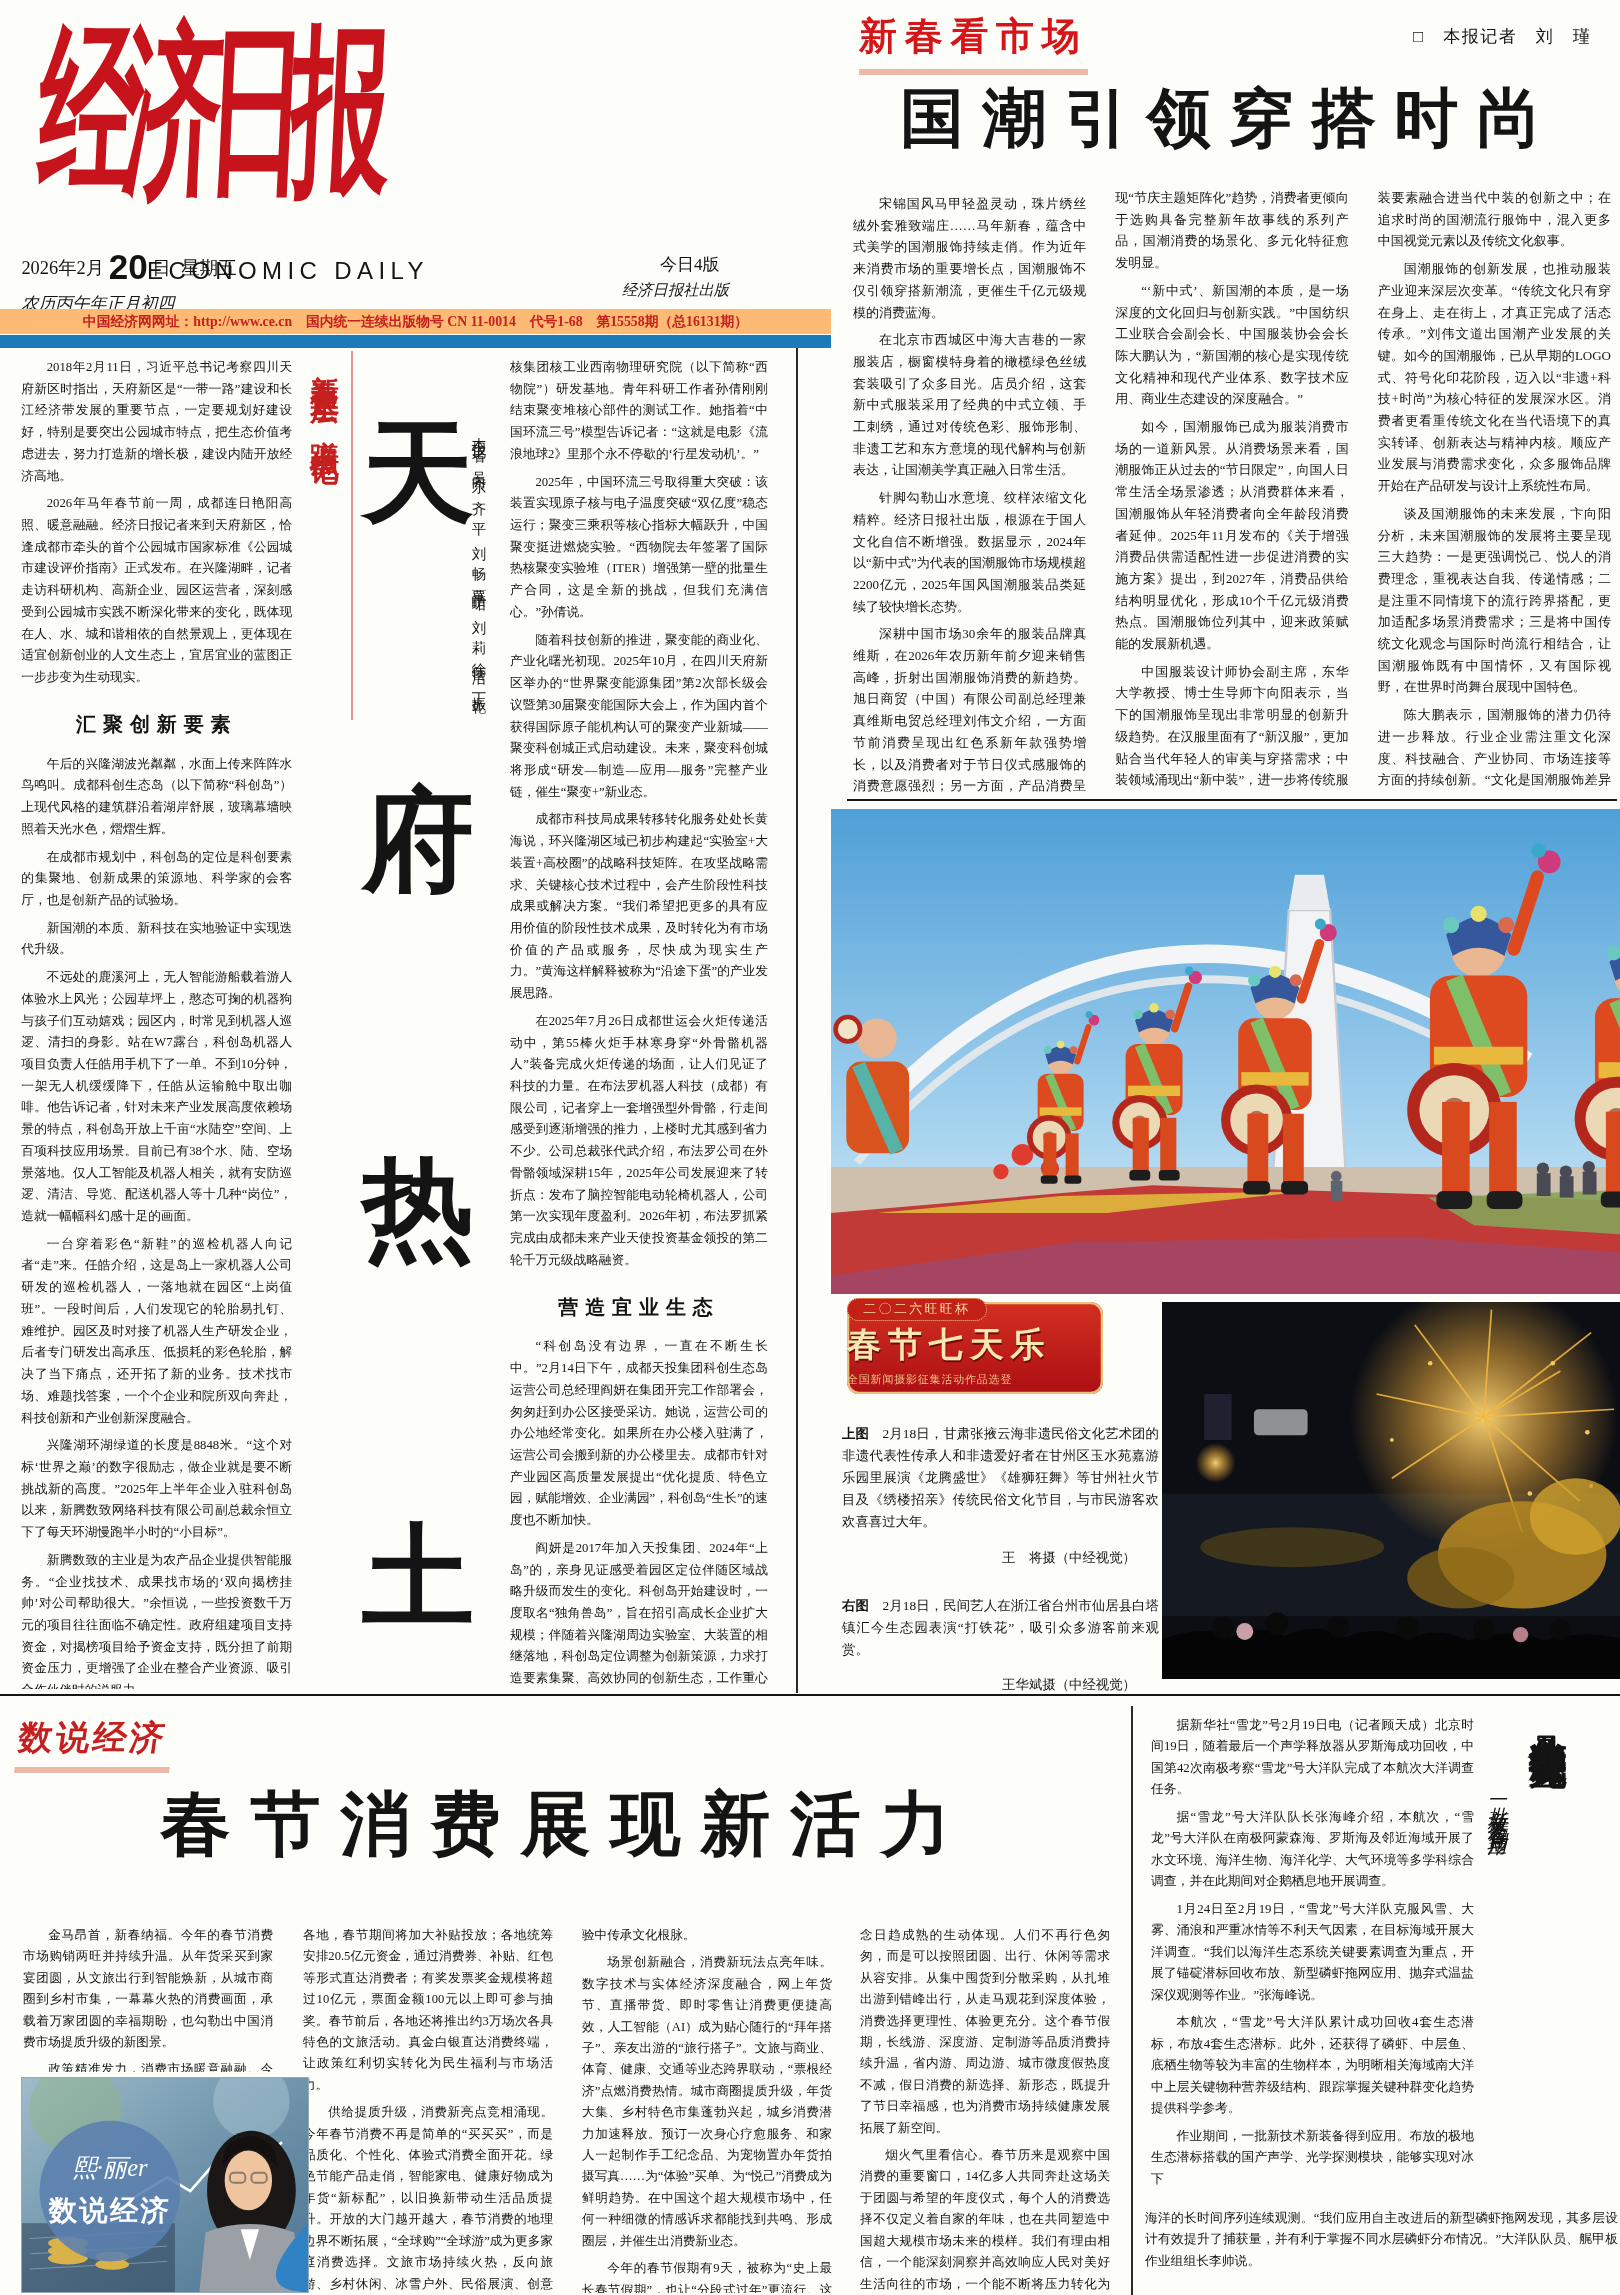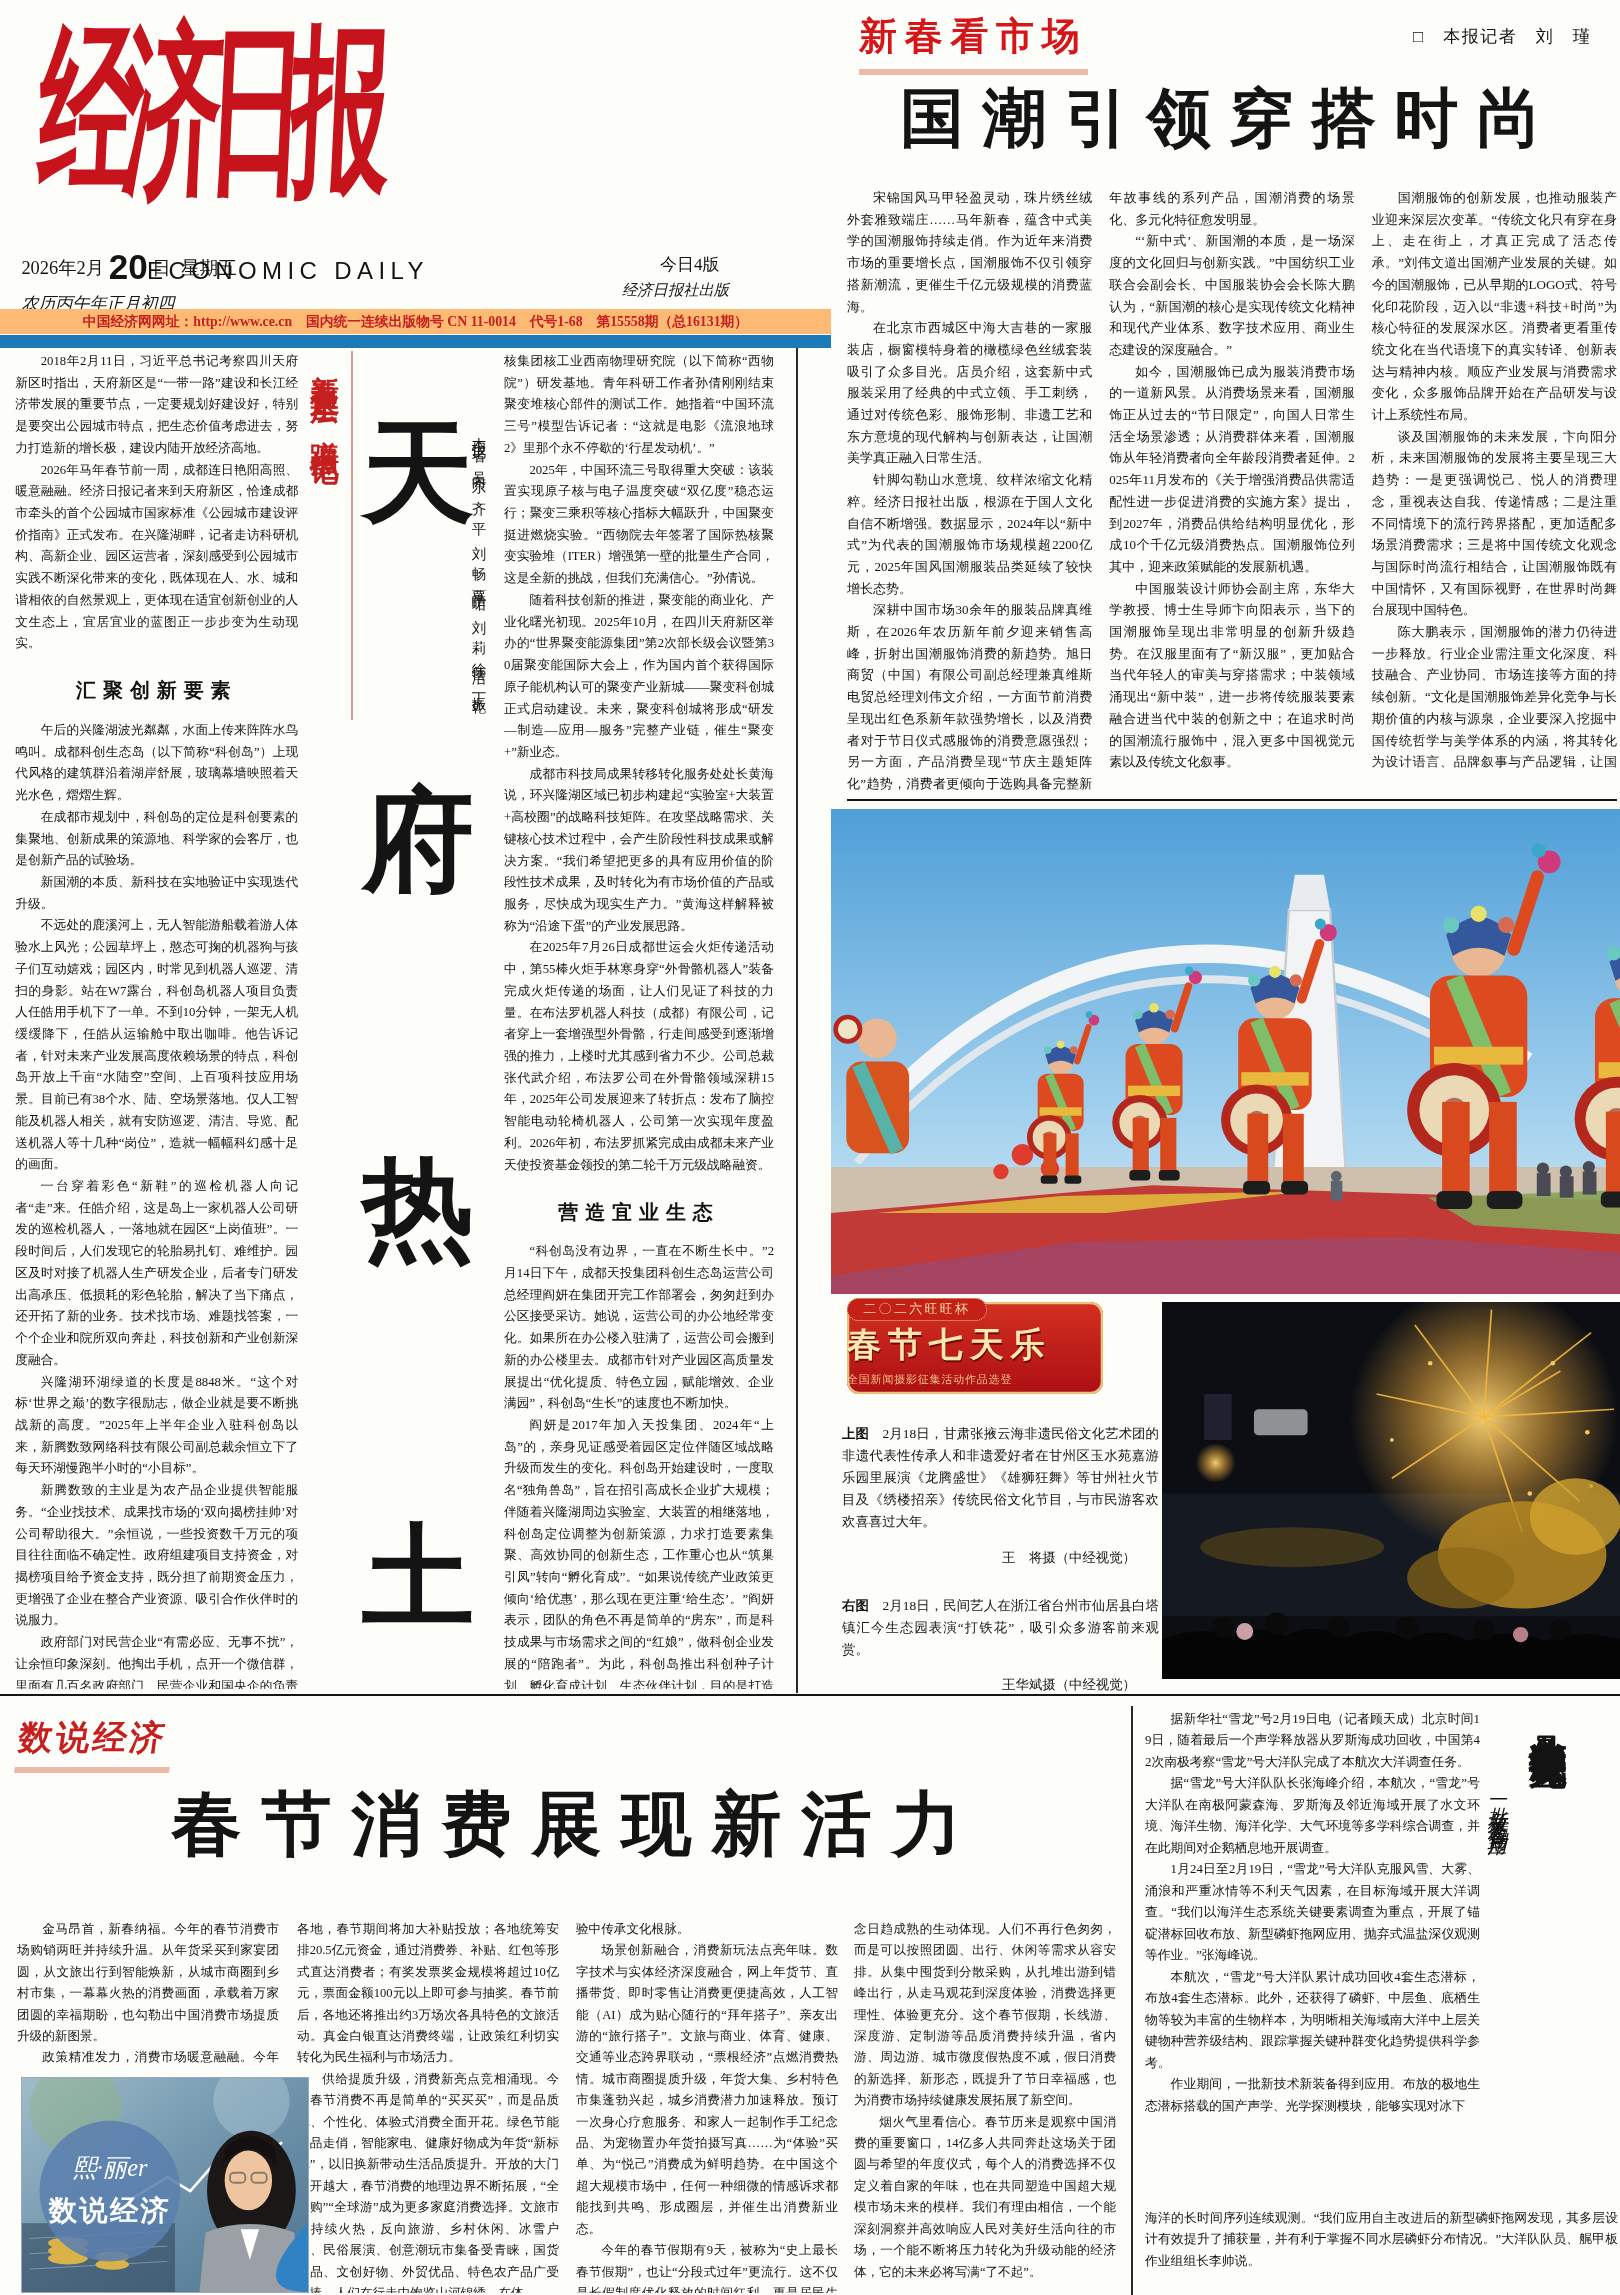--- a/index.html
+++ b/index.html
@@ -23,21 +23,21 @@
   .bluebar{left:0;top:335px;width:831px;height:13px;background:#1b7ab8;}
 
   
   .nc-badge{left:859px;top:10.7px;font-size:38px;font-weight:800;color:#d61518;letter-spacing:7.7px;
             border-bottom:6.1px solid #eab9a8;padding-bottom:7.7px;}
   .gc-byline{left:1413px;top:24.5px;font-size:17px;letter-spacing:1.5px;}
   .gc-headline{left:842px;top:75px;width:775px;text-align:center;font-size:64px;font-weight:900;
                letter-spacing:18.4px;white-space:nowrap;}
   .gc-cols{left:847px;top:187px;width:770px;height:611px;column-count:3;column-gap:17px;
            font-size:13px;line-height:1.67;text-align:justify;overflow:hidden;word-break:break-all;}
-  .flow p{margin:0;text-indent:2em;}
+  .flow p{margin:6px;text-indent:2em;}
   .flow h4{font-family:"Liberation Sans",sans-serif;font-size:20px;font-weight:800;text-align:center;
            letter-spacing:6.9px;margin:18.4px 0 12.3px;}
   .flow .k-cont{text-indent:0;}
   .gc-rule{left:847px;top:799px;width:770px;height:1.5px;background:#161616;}
 
   
   .tf-colA{left:15.3px;top:351px;width:283px;height:1338px;overflow:hidden;font-size:12.7px;line-height:1.71;
            text-align:justify;word-break:break-all;}
   .tf-colB{left:504px;top:351px;width:270px;height:1338px;overflow:hidden;font-size:12.7px;line-height:1.71;
            text-align:justify;word-break:break-all;}
@@ -65,21 +65,21 @@
   .photo2{left:1162px;top:1302px;width:459px;height:377px;}
 
   
   .h-div{left:0;top:1694px;width:1621px;height:2.3px;background:#161616;}
   .v-div2{left:1131px;top:1706px;width:1.5px;height:590px;background:#2a2a2a;}
 
   
   .ss-badge{left:18.4px;top:1715px;font-size:34px;font-weight:800;color:#c5201f;letter-spacing:3.1px;
             transform:skewX(-8deg);border-bottom:6.1px solid #eab9a8;padding:0 6.1px 6.1px 0;}
   .ss-headline{left:0;top:1778px;width:1131px;text-align:center;font-size:70px;font-weight:900;letter-spacing:20px;
-               font-family:"Liberation Sans","DejaVu Sans",sans-serif;white-space:nowrap;padding-left:11px;}
+               font-family:"Liberation Sans","DejaVu Sans",sans-serif;white-space:nowrap;}
   .ss-col{top:1919px;width:262px;height:374px;overflow:hidden;font-size:12.6px;line-height:1.7;
           text-align:justify;word-break:break-all;}
   .ss-c1{left:17px;height:153px;}
   .ss-c2{left:297px;}
   .ss-c3{left:576px;}
   .ss-c4{left:854px;}
   .video-thumb{left:21.4px;top:2077px;width:286px;height:214px;border:0.8px solid #9ab;}
 
   
   .xl-col{left:1145px;top:1709px;width:335px;height:495px;overflow:hidden;font-size:12.8px;line-height:1.68;

